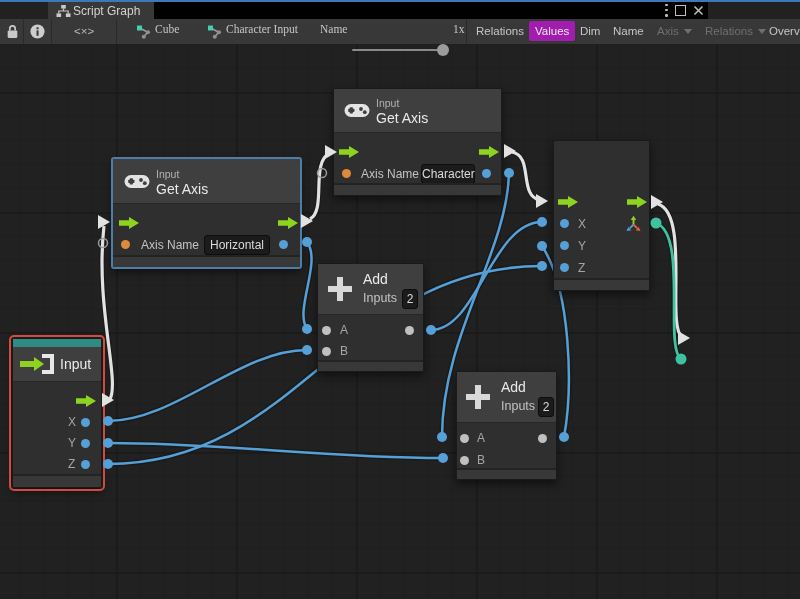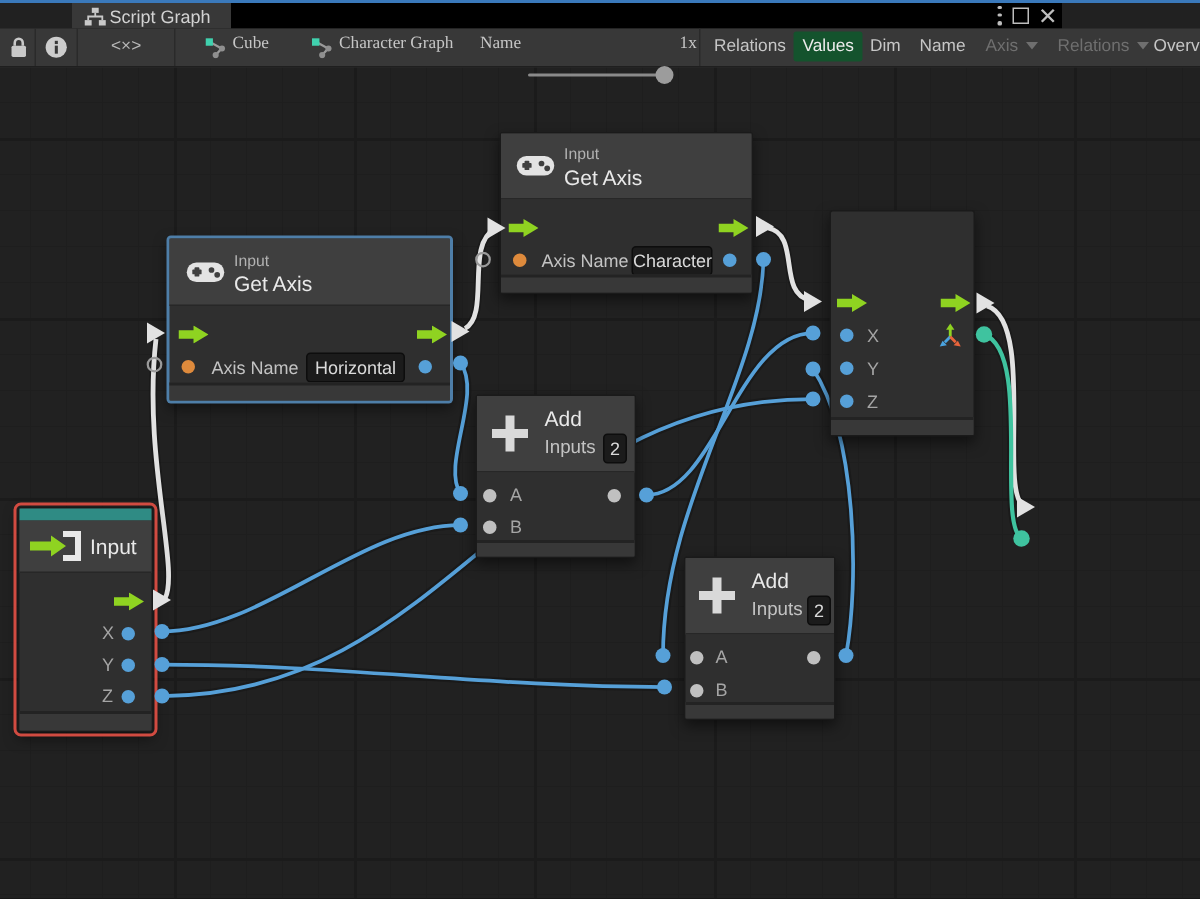--- a/index.html
+++ b/index.html
@@ -12,21 +12,21 @@
   #tab .tab-label{position:absolute;left:25px;top:2px;font-size:12px;color:#d2d2d2;white-space:nowrap;}
   #tab svg{position:absolute;left:8px;top:3px;}
   #win-controls{position:absolute;right:4px;top:3px;height:14px;display:flex;gap:7px;align-items:center;}
   .kebab{width:3px;height:13px;display:flex;flex-direction:column;justify-content:space-between;cursor:pointer;}
   .kebab i{width:2.5px;height:2.5px;border-radius:50%;background:#bdbdbd;}
   .maxbox{width:9px;height:9px;border:1.5px solid #bdbdbd;cursor:pointer;}
   #toolbar{position:absolute;left:0;top:19px;width:800px;height:25px;background:#383838;
            border-bottom:1px solid #1f1f1f;z-index:10;font-size:11.5px;color:#c6c6c6;}
   .tsep{position:absolute;top:0;width:1px;height:25px;background:#2a2a2a;}
   .tbtn{position:absolute;top:2px;height:20px;line-height:20px;padding:0 6px;cursor:pointer;white-space:nowrap;}
-  .tbtn.active{background:#14532d;color:#ececec;border-radius:2px;}
+  .tbtn.active{background:#a21caf;color:#ececec;border-radius:2px;}
   .tbtn.disabled{color:#6f6f6f;cursor:default;}
   .caret{display:inline-block;margin-left:5px;width:0;height:0;border-left:4px solid transparent;
          border-right:4px solid transparent;border-top:5px solid #8a8a8a;vertical-align:middle;}
   .tbtn.disabled .caret{border-top-color:#6f6f6f;}
   .ticon{position:absolute;top:5px;cursor:pointer;}
   .tlabel{position:absolute;top:4px;white-space:nowrap;font-family:Liberation Serif, serif;}
   #zoom-track{position:absolute;left:352px;top:30px;width:94px;height:2px;background:#8a8a8a;border-radius:1px;cursor:pointer;}
   #zoom-handle{position:absolute;left:437px;top:25px;width:12px;height:12px;border-radius:50%;background:#9c9c9c;cursor:pointer;}
   
   #canvas{position:absolute;left:0;top:44px;width:800px;height:555px;background-color:#212121;
@@ -310,21 +310,21 @@
         <circle cx="6.3" cy="10.9" r="1.9" fill="#8f8f8f"></circle>
     </svg>
     <div class="tlabel" style="left:155px">Cube</div>
 
     <svg class="ticon" style="left:208px;top:6px" width="14" height="14" viewBox="0 0 13 13">
       <path d="M3 3 L10 6.8 L6.3 10.8" stroke="#9a9a9a" stroke-width="1.4" fill="none"></path>
       <rect x="0" y="0.5" width="4.6" height="4.6" fill="#40d1ae"></rect>
       <circle cx="10.2" cy="6.8" r="1.9" fill="#8f8f8f"></circle>
         <circle cx="6.3" cy="10.9" r="1.9" fill="#8f8f8f"></circle>
     </svg>
-    <div class="tlabel" style="left:226px">Character Graph</div>
+    <div class="tlabel" style="left:226px">Character Input</div>
 
     <div class="tlabel" style="left:320px">Name</div>
     <div id="zoom-track"></div>
     <div id="zoom-handle"></div>
     <div class="tlabel" style="left:453px">1x</div>
     <div class="tsep" style="left:466px"></div>
 
     <div class="tbtn" style="left:470px">Relations</div>
     <div class="tbtn active" style="left:529px">Values</div>
     <div class="tbtn" style="left:574px">Dim</div>

